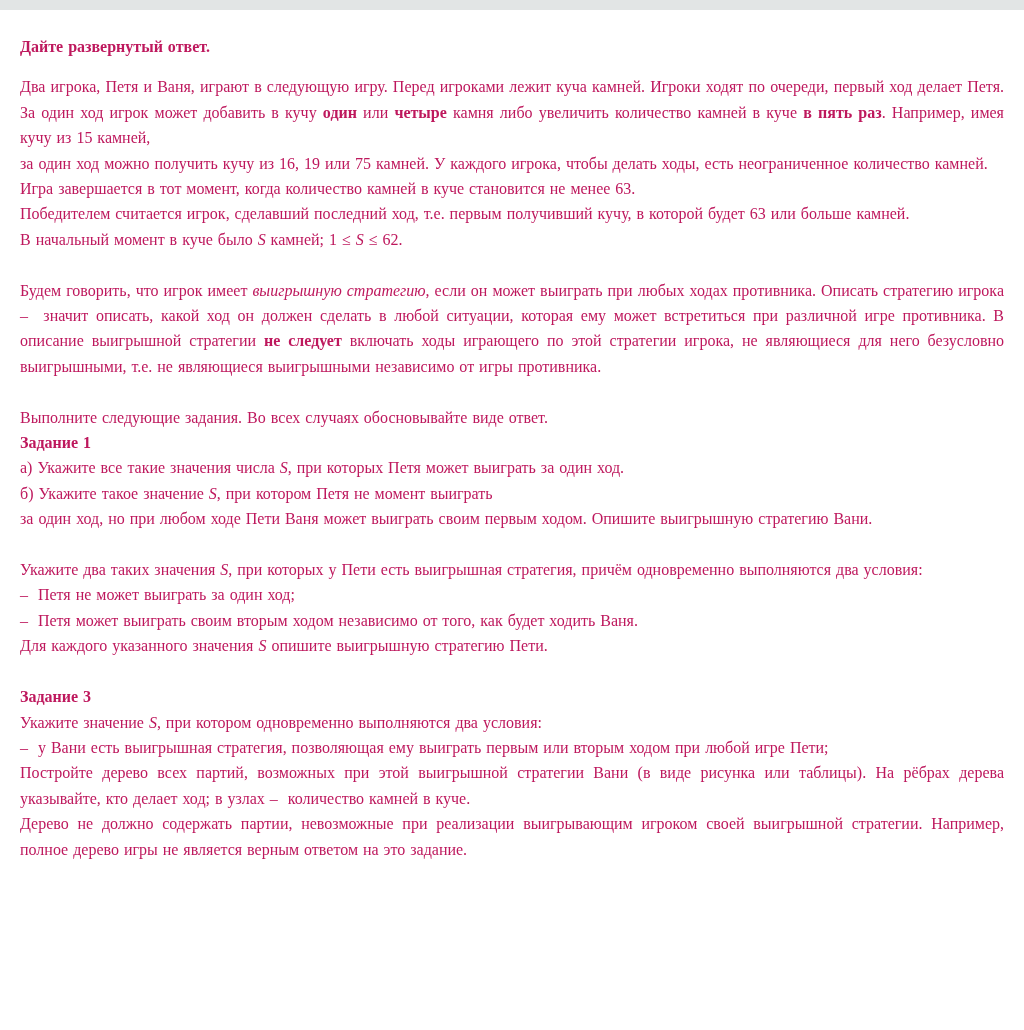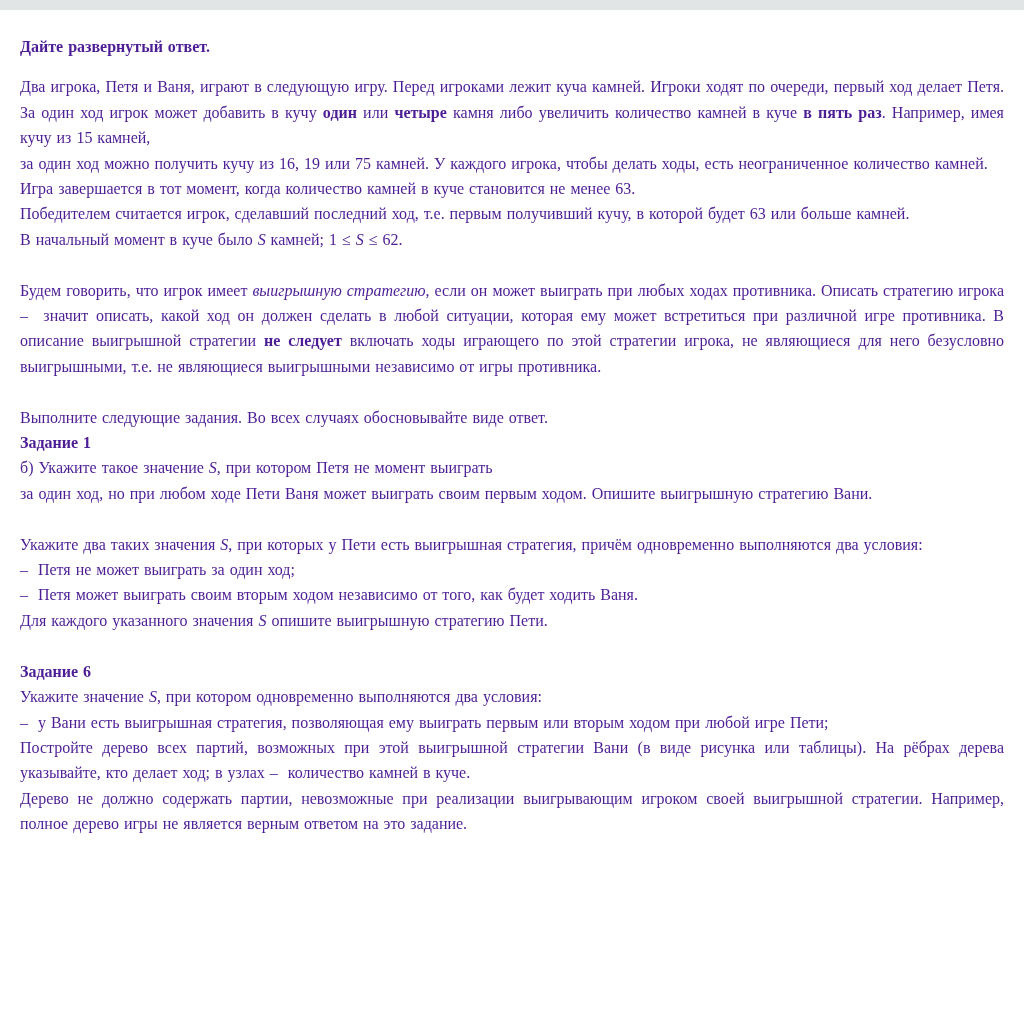--- a/index.html
+++ b/index.html
@@ -32,38 +32,39 @@
     margin-bottom: 15px;
   }
   .b { font-weight: bold; }
   .i { font-style: italic; }
   .spacer { height: 25.4px; }
 </style>
 </head>
 <body style="background: rgb(255, 255, 255);">
 
 <div class="topbar" style="background: rgb(226, 229, 229);"></div>
-<div class="doc" style="color: #4c1d95;">
+<div class="doc" style="color: #be185d;">
     <p class="flow heading"><span class="b">Дайте развернутый ответ.</span></p>
     <p class="flow"><span>Два игрока, Петя и Ваня, играют в следующую игру. Перед игроками лежит куча камней. Игроки ходят по очереди, первый ход делает Петя. За один ход игрок может добавить в кучу </span><span class="b">один</span><span> или </span><span class="b">четыре</span><span> камня либо увеличить количество камней в куче </span><span class="b">в пять раз</span><span>. Например, имея кучу из 15 камней,</span></p>
     <p class="flow"><span>за один ход можно получить кучу из 16, 19 или 75 камней. У каждого игрока, чтобы делать ходы, есть неограниченное количество камней.</span></p>
     <p class="flow"><span>Игра завершается в тот момент, когда количество камней в куче становится не менее 63.</span></p>
     <p class="flow"><span>Победителем считается игрок, сделавший последний ход, т.е. первым получивший кучу, в которой будет 63 или больше камней.</span></p>
     <p class="flow"><span>В начальный момент в куче было </span><span class="i">S</span><span> камней; 1 ≤ </span><span class="i">S</span><span> ≤ 62.</span></p>
     <div class="spacer"></div>
     <p class="flow"><span>Будем говорить, что игрок имеет </span><span class="i">выигрышную стратегию</span><span>, если он может выиграть при любых ходах противника. Описать стратегию игрока –&nbsp; значит описать, какой ход он должен сделать в любой ситуации, которая ему может встретиться при различной игре противника. В описание выигрышной стратегии </span><span class="b">не следует</span><span> включать ходы играющего по этой стратегии игрока, не являющиеся для него безусловно выигрышными, т.е. не являющиеся выигрышными независимо от игры противника.</span></p>
     <div class="spacer"></div>
     <p class="flow"><span>Выполните следующие задания. Во всех случаях обосновывайте виде ответ.</span></p>
     <p class="flow"><span class="b">Задание 1</span></p>
+    <p class="flow"><span>а) Укажите все такие значения числа </span><span class="i">S</span><span>, при которых Петя может выиграть за один ход.</span></p>
     <p class="flow"><span>б) Укажите такое значение </span><span class="i">S</span><span>, при котором Петя не момент выиграть</span></p>
     <p class="flow"><span>за один ход, но при любом ходе Пети Ваня может выиграть своим первым ходом. Опишите выигрышную стратегию Вани.</span></p>
     <div class="spacer"></div>
     <p class="flow"><span>Укажите два таких значения </span><span class="i">S</span><span>, при которых у Пети есть выигрышная стратегия, причём одновременно выполняются два условия:</span></p>
     <p class="flow"><span>–&nbsp; Петя не может выиграть за один ход;</span></p>
     <p class="flow"><span>–&nbsp; Петя может выиграть своим вторым ходом независимо от того, как будет ходить Ваня.</span></p>
     <p class="flow"><span>Для каждого указанного значения </span><span class="i">S</span><span> опишите выигрышную стратегию Пети.</span></p>
     <div class="spacer"></div>
-    <p class="flow"><span class="b">Задание 6</span></p>
+    <p class="flow"><span class="b">Задание 3</span></p>
     <p class="flow"><span>Укажите значение </span><span class="i">S</span><span>, при котором одновременно выполняются два условия:</span></p>
     <p class="flow"><span>–&nbsp; у Вани есть выигрышная стратегия, позволяющая ему выиграть первым или вторым ходом при любой игре Пети;</span></p>
     <p class="flow"><span>Постройте дерево всех партий, возможных при этой выигрышной стратегии Вани (в виде рисунка или таблицы). На рёбрах дерева указывайте, кто делает ход; в узлах –&nbsp; количество камней в куче.</span></p>
     <p class="flow"><span>Дерево не должно содержать партии, невозможные при реализации выигрывающим игроком своей выигрышной стратегии. Например, полное дерево игры не является верным ответом на это задание.</span></p>
   </div>
 
 </body></html>

